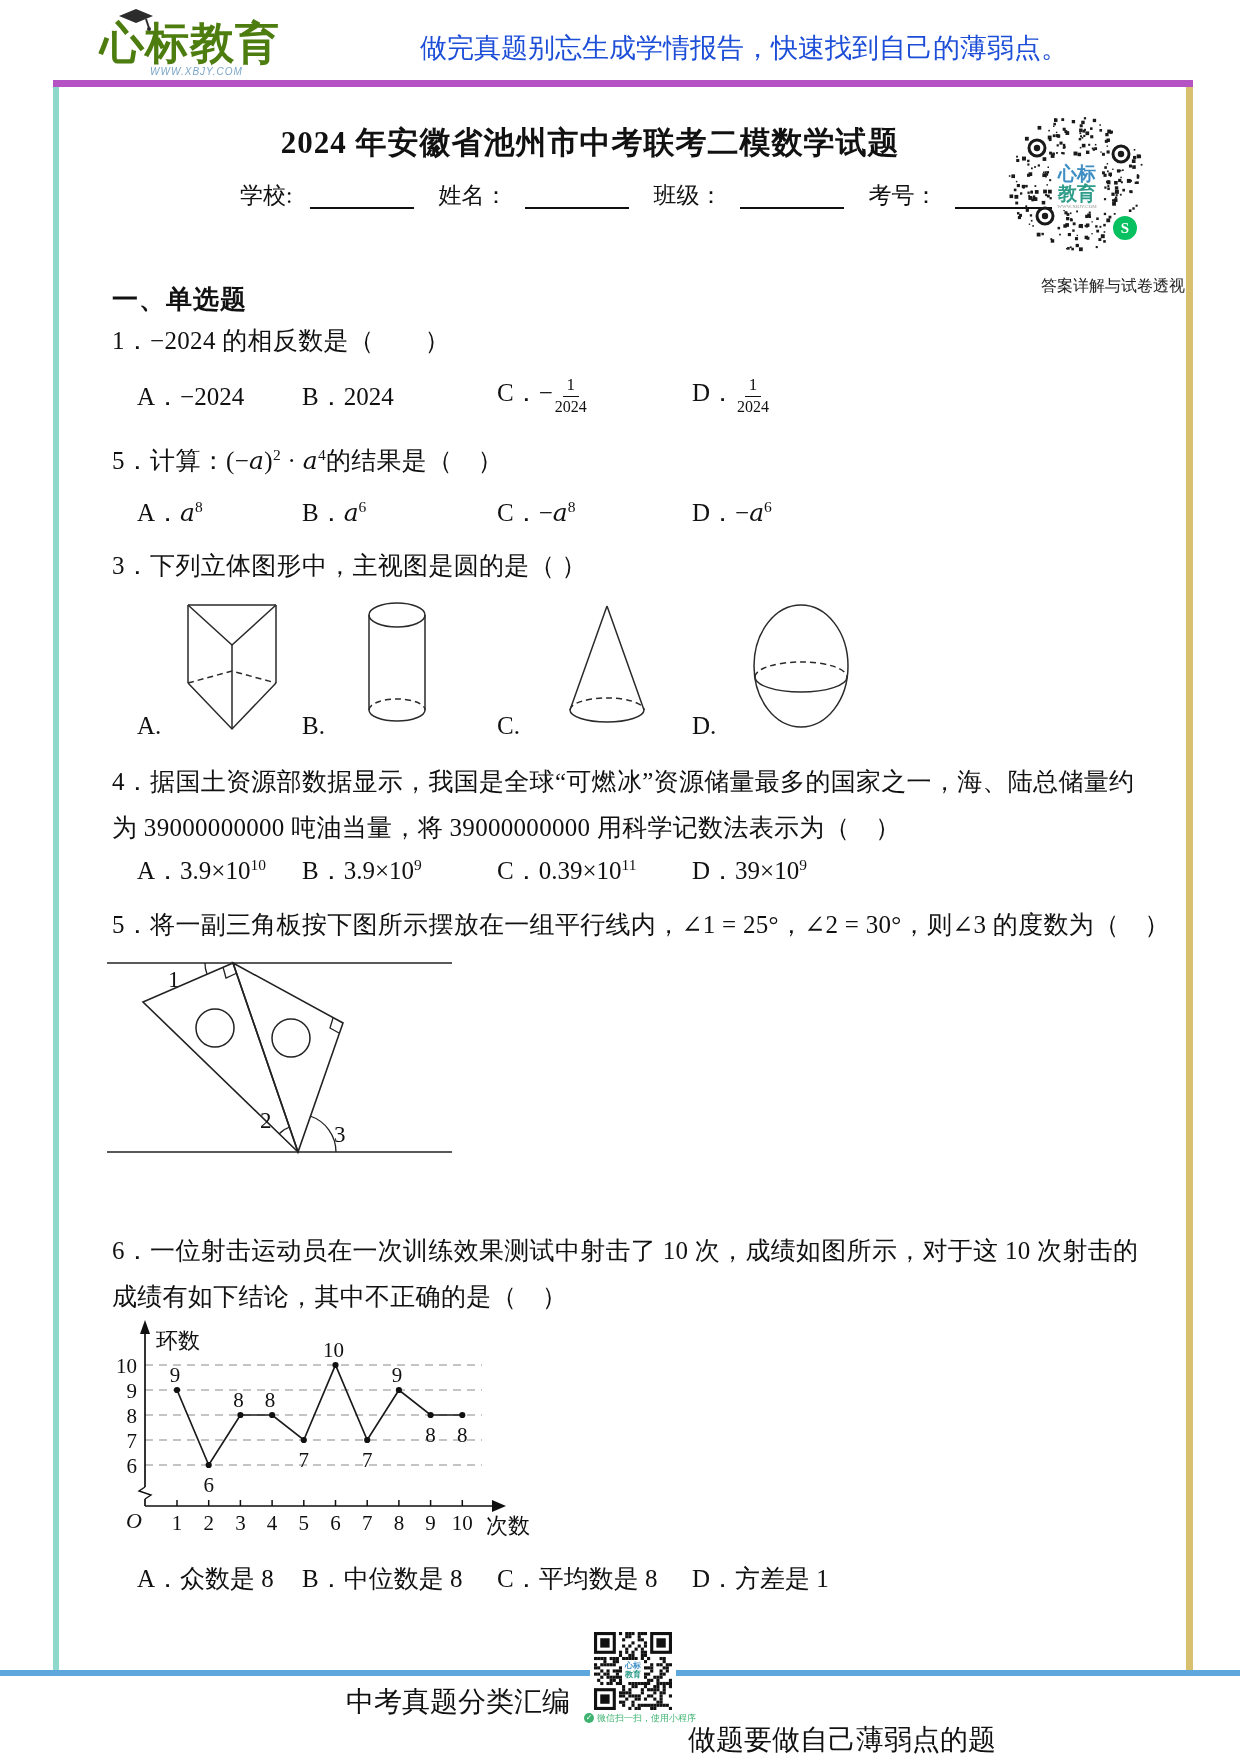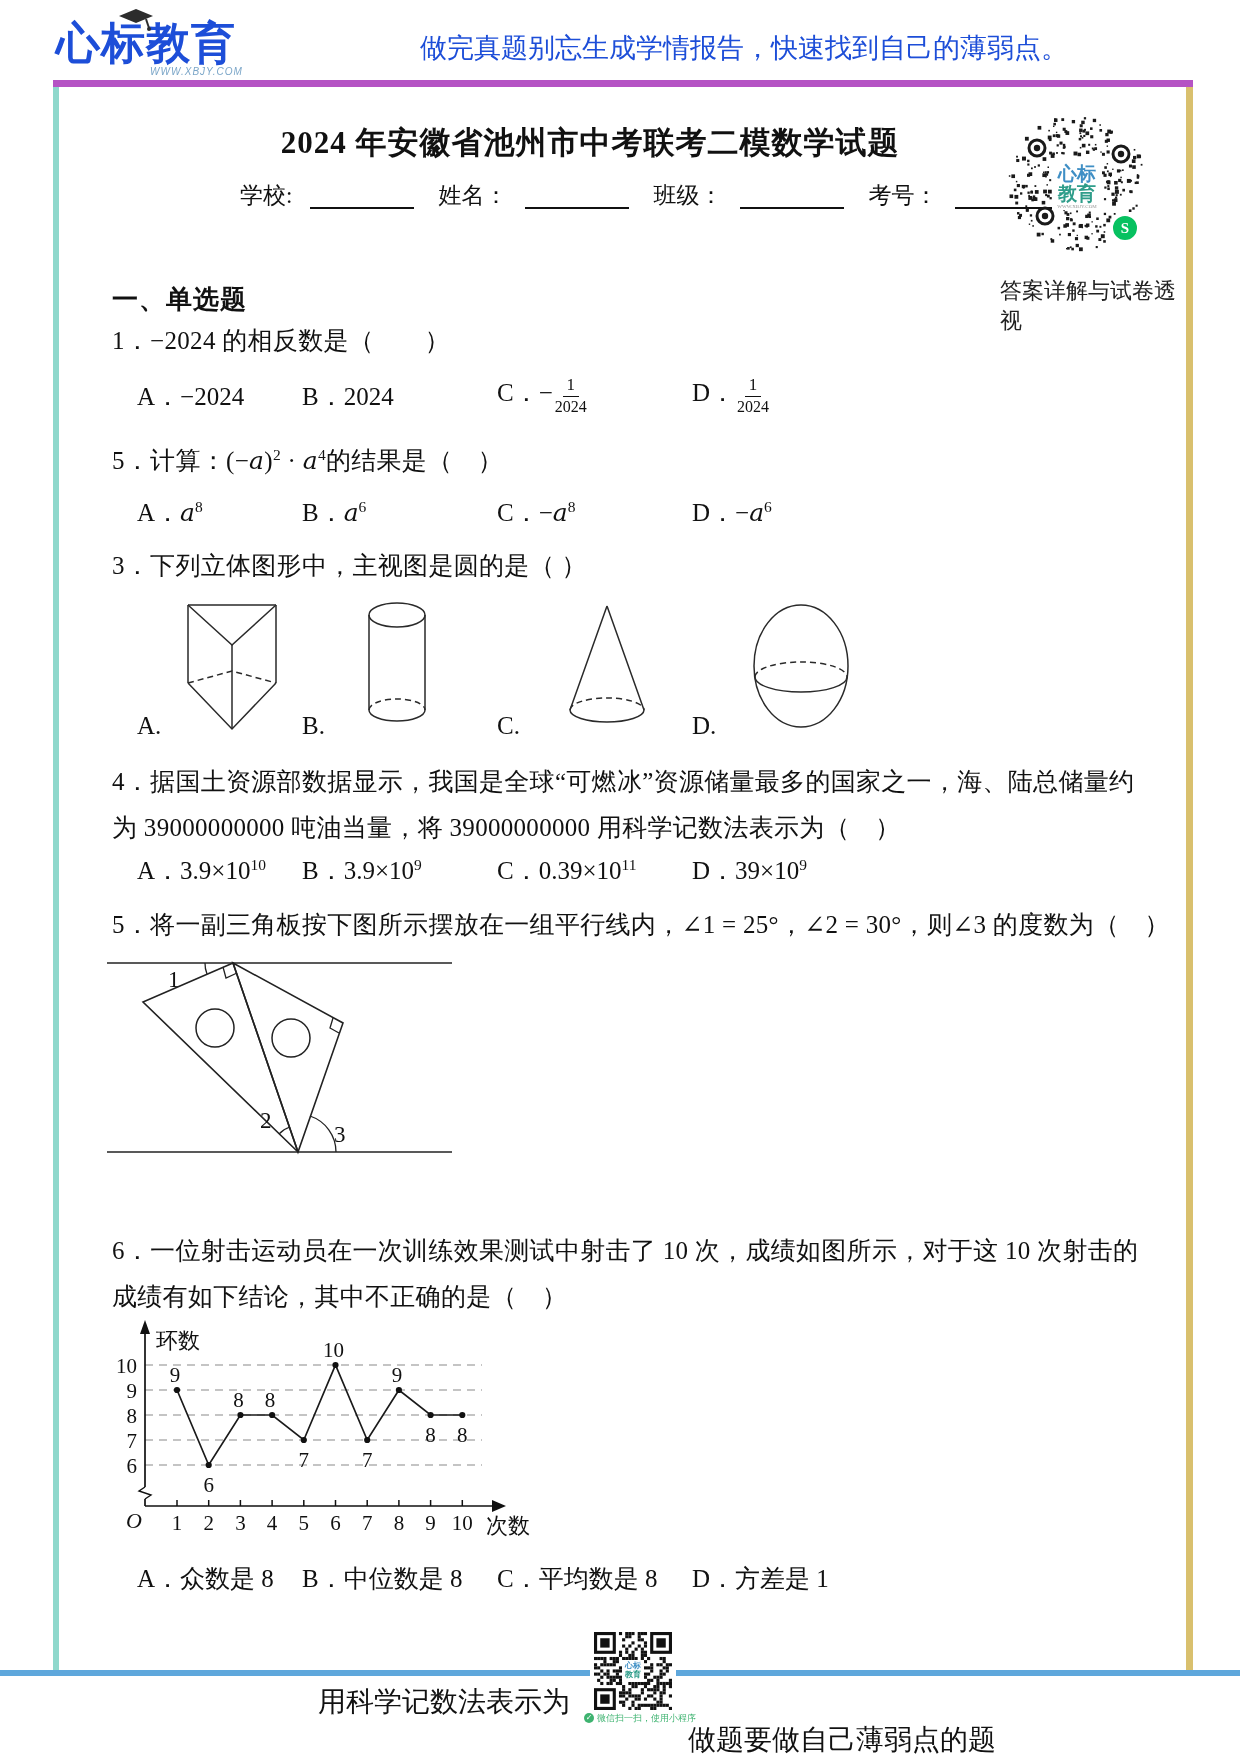--- a/index.html
+++ b/index.html
@@ -14,21 +14,21 @@
   #slogan{position:absolute;left:420px;top:30px;width:632px;text-align:right;font-size:27px;color:#1d4ed8;white-space:nowrap;}
   #line-magenta{position:absolute;left:53px;top:80px;width:1140px;height:7px;}
   #border-left{position:absolute;left:53px;top:87px;width:6px;height:1586px;}
   #border-right{position:absolute;left:1186px;top:87px;width:7px;height:1584px;}
   
   #title{position:absolute;left:40px;top:122px;width:1100px;text-align:center;font-size:31px;font-weight:bold;letter-spacing:1px;}
   #fields{position:absolute;left:240px;top:180px;display:flex;align-items:flex-end;font-size:23px;white-space:nowrap;gap:16px;}
   #fields .blank{display:inline-block;width:104px;height:26px;border-bottom:2px solid #111;margin:0 8px 2px 2px;}
   
   #qr-top{position:absolute;left:1005px;top:110px;}
-  #qr-top-caption{position:absolute;left:1000px;top:276px;width:185px;text-align:left;font-size:22px;color:#222;}
+  #qr-top-caption{position:absolute;left:1000px;top:276px;width:185px;text-align:right;font-size:16px;color:#222;}
   
   #sec-heading{position:absolute;left:112px;top:282px;font-size:26px;font-weight:bold;letter-spacing:1px;}
   .stem{position:absolute;left:112px;font-size:25px;white-space:nowrap;letter-spacing:0.3px;}
   #q1-stem{top:324px}#q2-stem{top:444px}#q3-stem{top:549px}#q4-stem1{top:765px}#q4-stem2{top:811px}
   #q5-stem{top:908px}#q6-stem1{top:1234px}#q6-stem2{top:1280px}
   .optrow{position:absolute;left:137px;display:flex;align-items:center;font-size:25px;white-space:nowrap;}
   .oc{display:inline-block;}
   .oc-a{width:165px}.oc-b{width:195px}.oc-c{width:195px}
   #q1-opts{top:366px;height:60px}
   #q2-opts{top:496px}#q3-letters{top:712px}#q4-opts{top:854px}#q5-opts{top:1186px}#q6-opts{top:1562px}
@@ -54,21 +54,21 @@
   #qr-bottom-caption{position:absolute;left:565px;top:1712px;width:150px;text-align:center;font-size:9px;color:#3eb370;
                      font-family:"Liberation Sans","DejaVu Sans",sans-serif;white-space:nowrap;}
   .chk{display:inline-block;width:10px;height:10px;border-radius:50%;background:#3eb370;color:#fff;
        font-size:8px;line-height:10px;text-align:center;margin-right:3px;vertical-align:1px;}
 </style>
 </head>
 <body>
 
 <div class="page">
 
-  <div id="logo-text" style="color: #1d4ed8;">心标教育</div>
+  <div id="logo-text" style="color: #4d7c0f; margin-left: 44px;">心标教育</div>
   <svg id="logo-cap" width="40" height="24" viewBox="0 0 40 24">
     <polygon points="20,1 37,8 20,15 3,8" fill="#2c2c2c"></polygon>
     <line x1="30" y1="11" x2="33" y2="20" stroke="#2c2c2c" stroke-width="2"></line>
     <circle cx="33" cy="21" r="2" fill="#2c2c2c"></circle>
   </svg>
   <div id="logo-sub">WWW.XBJY.COM</div>
   <div id="slogan">做完真题别忘生成学情报告，快速找到自己的薄弱点。</div>
   <div id="line-magenta" style="background: rgb(181, 83, 196);"></div>
   <div id="border-left" style="background: rgb(143, 216, 204);"></div>
   <div id="border-right" style="background: rgb(217, 192, 110);"></div>
@@ -497,21 +497,21 @@
       </svg>
   </div>
   <div id="q6-opts" class="optrow">
     <span class="oc oc-a"><span>A．众数是 8</span></span>
     <span class="oc oc-b"><span>B．中位数是 8</span></span>
     <span class="oc oc-c"><span>C．平均数是 8</span></span>
     <span class="oc"><span>D．方差是 1</span></span>
   </div>
 
   <div id="footer-line" style="background: rgb(94, 167, 220);"></div>
-  <div id="footer-left">用科学记数法表示为</div>
+  <div id="footer-left">中考真题分类汇编</div>
   <div id="footer-right">做题要做自己薄弱点的题</div>
   <div id="qr-bottom">
     <svg id="qr-bottom-svg" width="78" height="78" viewBox="0 0 78 78">
         <rect x="0" y="24.96" width="3.12" height="3.12" fill="#111"></rect>
         <rect x="0" y="31.200000000000003" width="3.12" height="3.12" fill="#111"></rect>
         <rect x="0" y="34.32" width="3.12" height="3.12" fill="#111"></rect>
         <rect x="0" y="40.56" width="3.12" height="3.12" fill="#111"></rect>
         <rect x="3.12" y="24.96" width="3.12" height="3.12" fill="#111"></rect>
         <rect x="3.12" y="34.32" width="3.12" height="3.12" fill="#111"></rect>
         <rect x="3.12" y="40.56" width="3.12" height="3.12" fill="#111"></rect>

